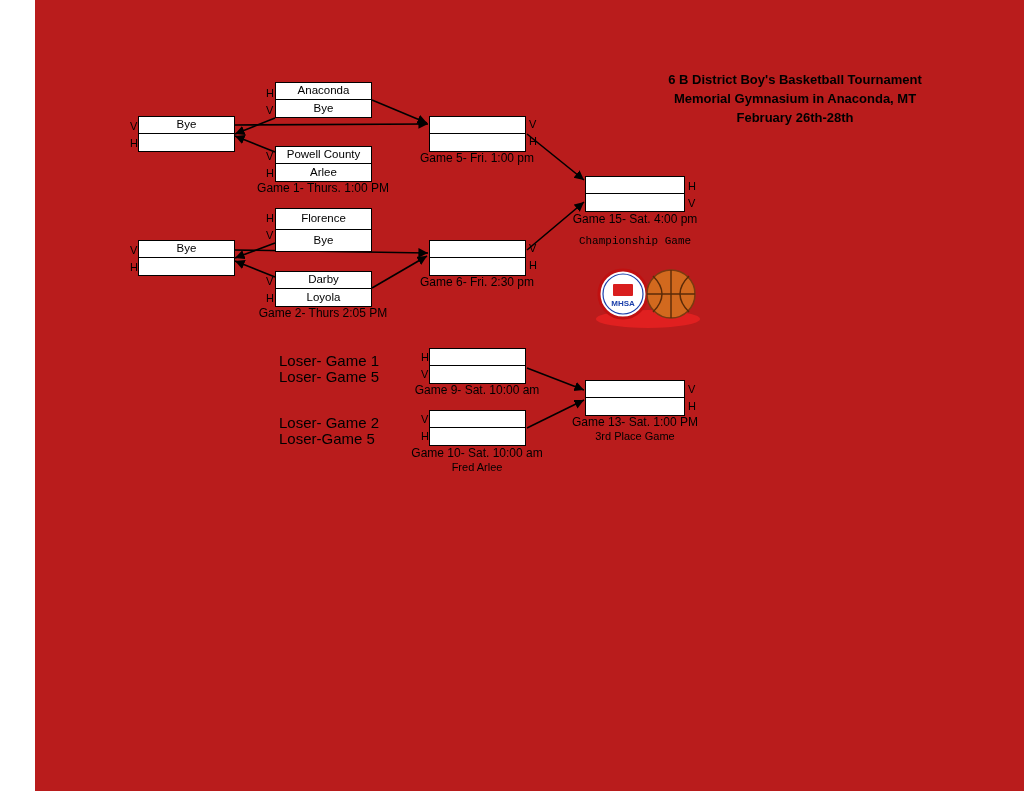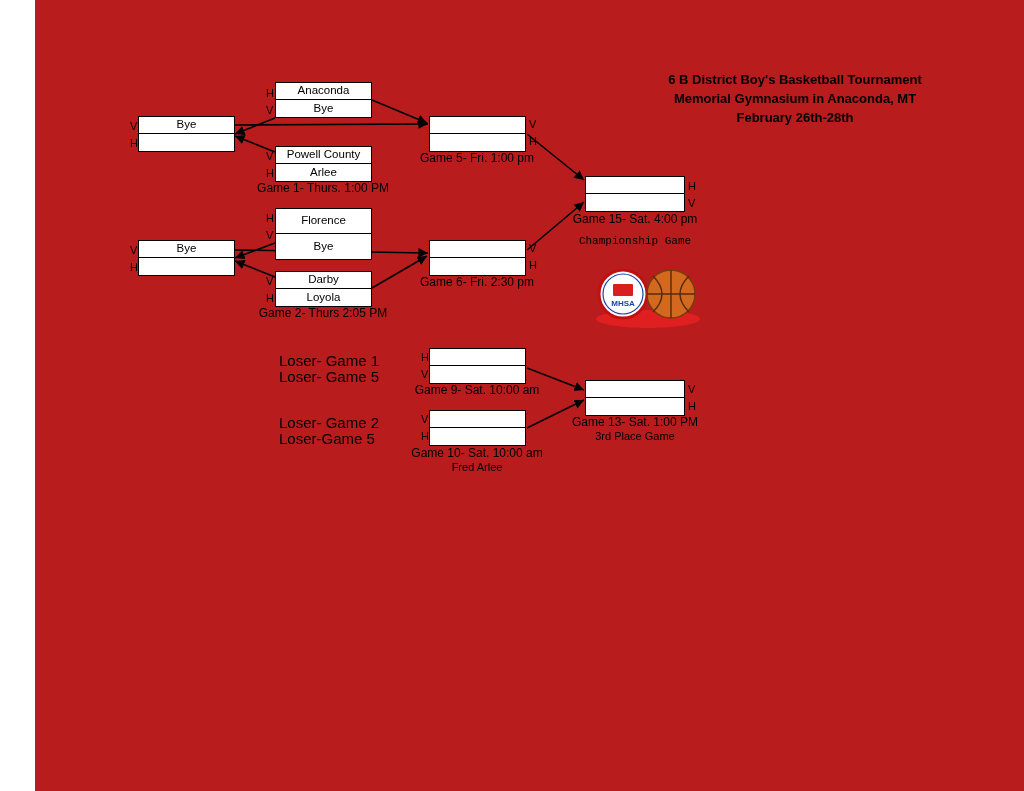--- a/index.html
+++ b/index.html
@@ -151,21 +151,21 @@
   <div class="hv" style="left:95px; top:138px;">H</div>
 
   <div class="matchbox" style="left:240px; top:146px; width:97px; height:36px;">
     <div class="slot top">Powell County</div>
     <div class="slot">Arlee</div>
   </div>
   <div class="hv" style="left:231px; top:151px;">V</div>
   <div class="hv" style="left:231px; top:168px;">H</div>
   <div class="caption" style="left:203px; top:182px; width:170px;">Game 1- Thurs. 1:00 PM</div>
 
-  <div class="matchbox" style="left:240px; top:208px; width:97px; height:52px;text-align:right;">
+  <div class="matchbox" style="left:240px; top:208px; width:97px; height:44px;text-align:right;">
     <div class="slot top">Florence</div>
     <div class="slot">Bye</div>
   </div>
   <div class="hv" style="left:231px; top:213px;">H</div>
   <div class="hv" style="left:231px; top:230px;">V</div>
 
   <div class="matchbox" style="left:103px; top:240px; width:97px; height:36px;">
     <div class="slot top">Bye</div>
     <div class="slot"></div>
   </div>

